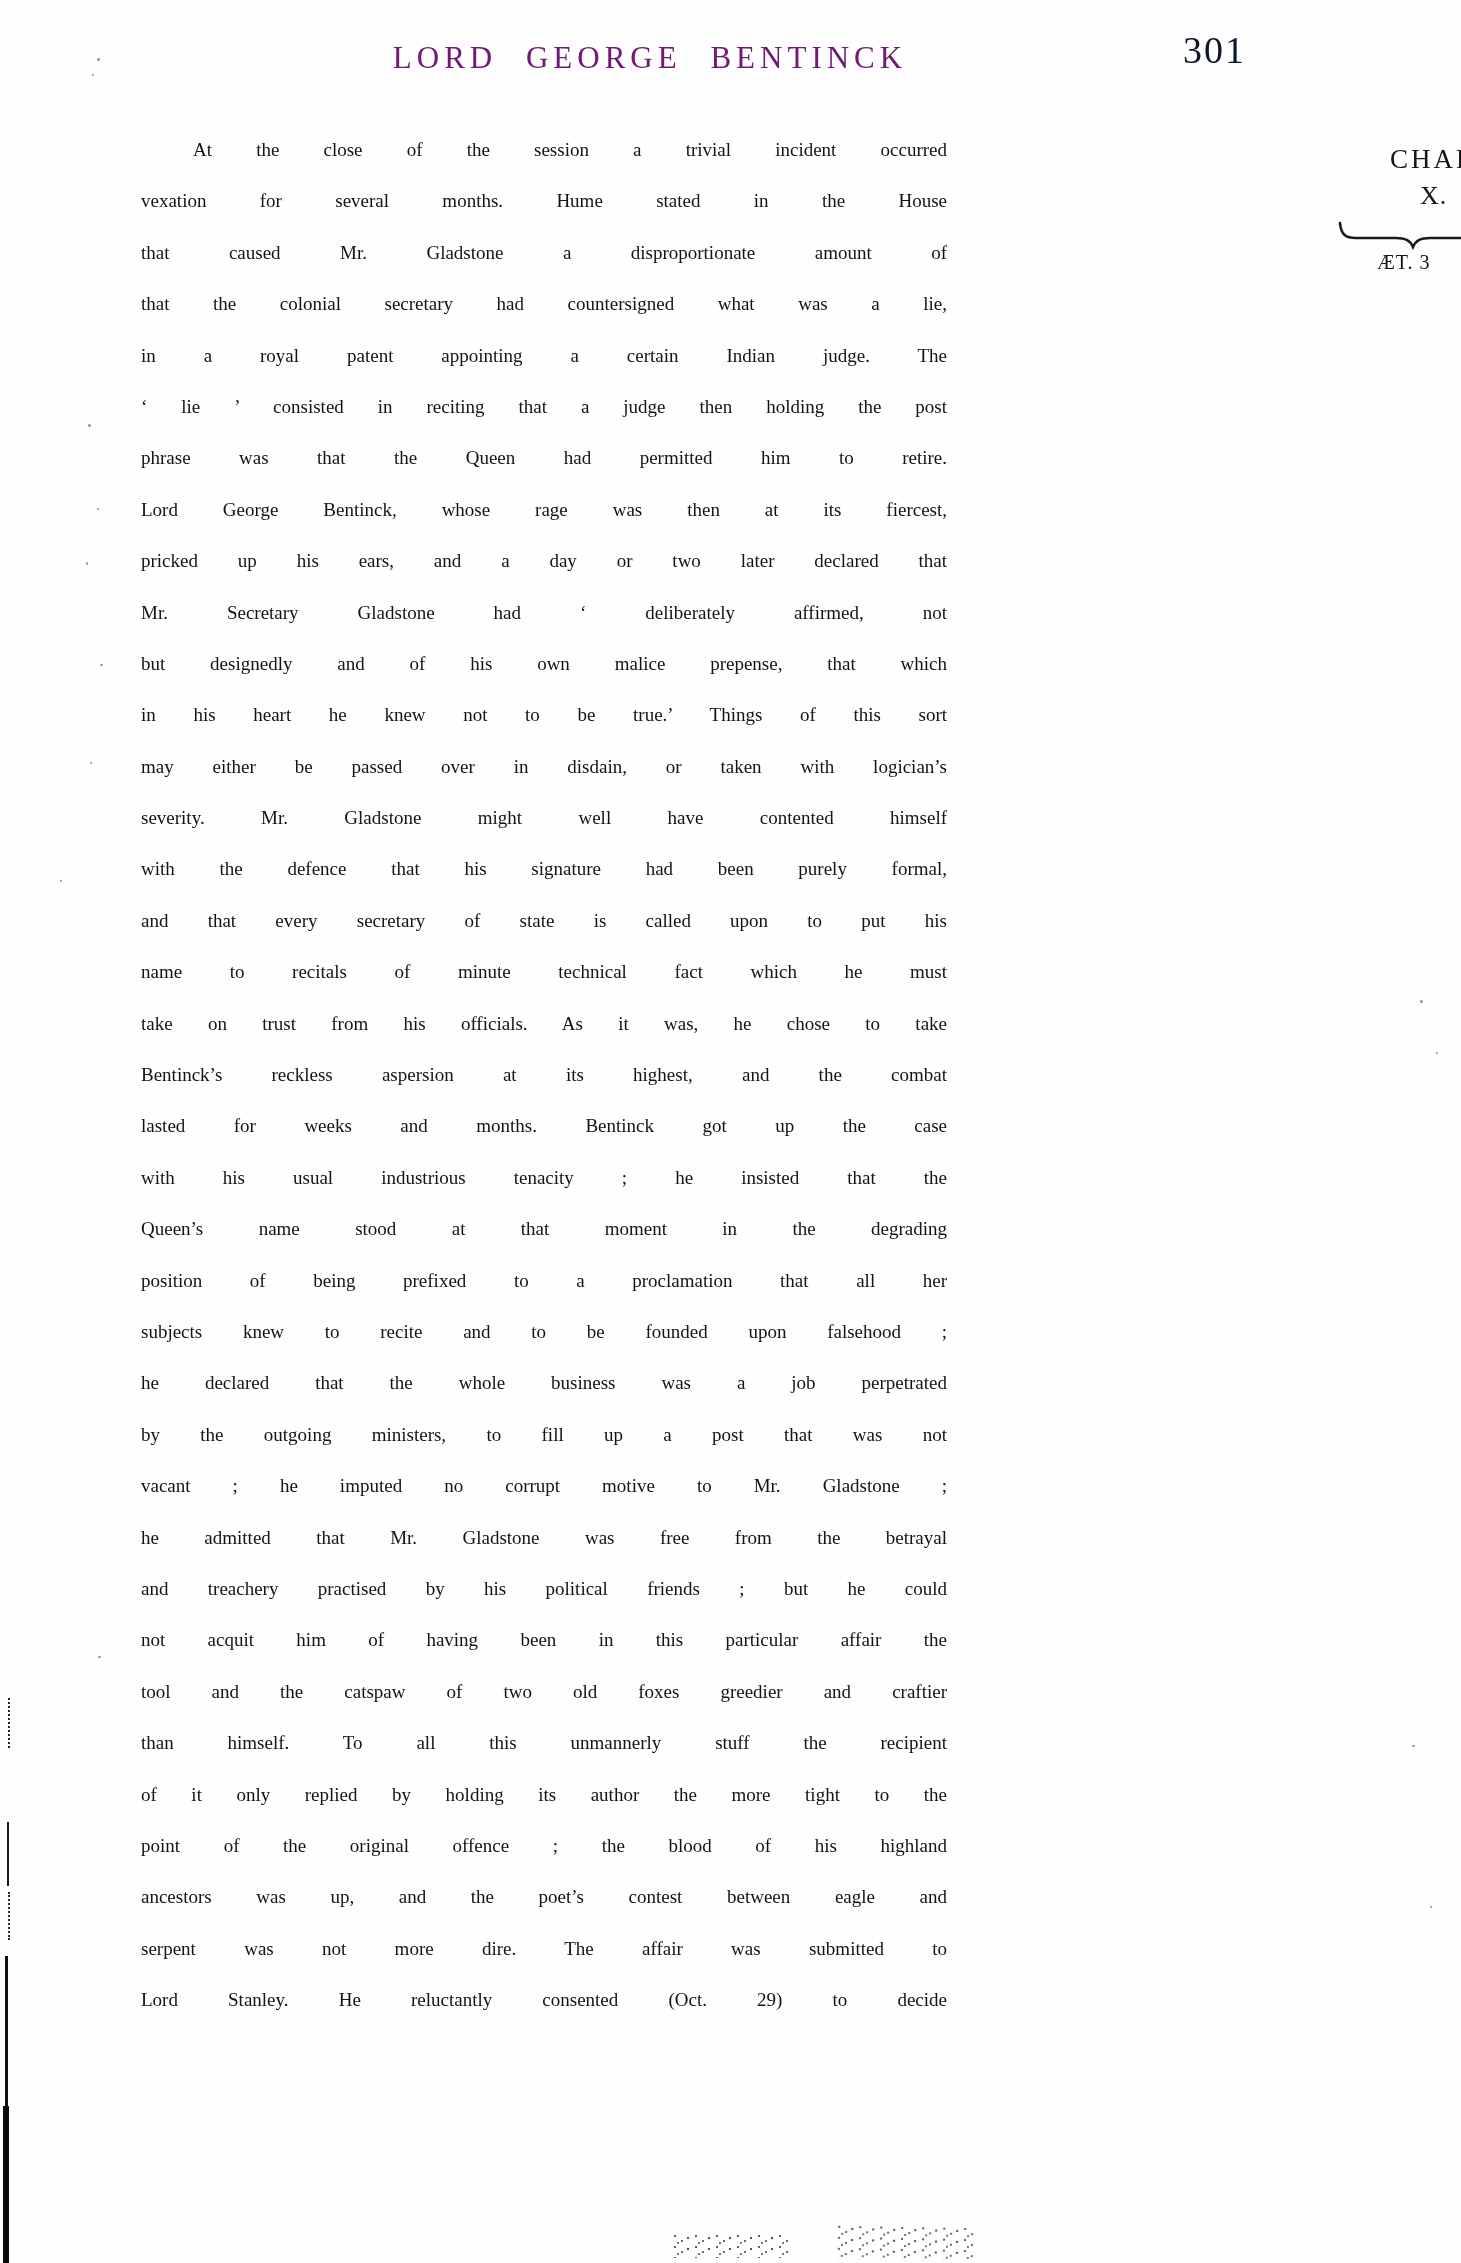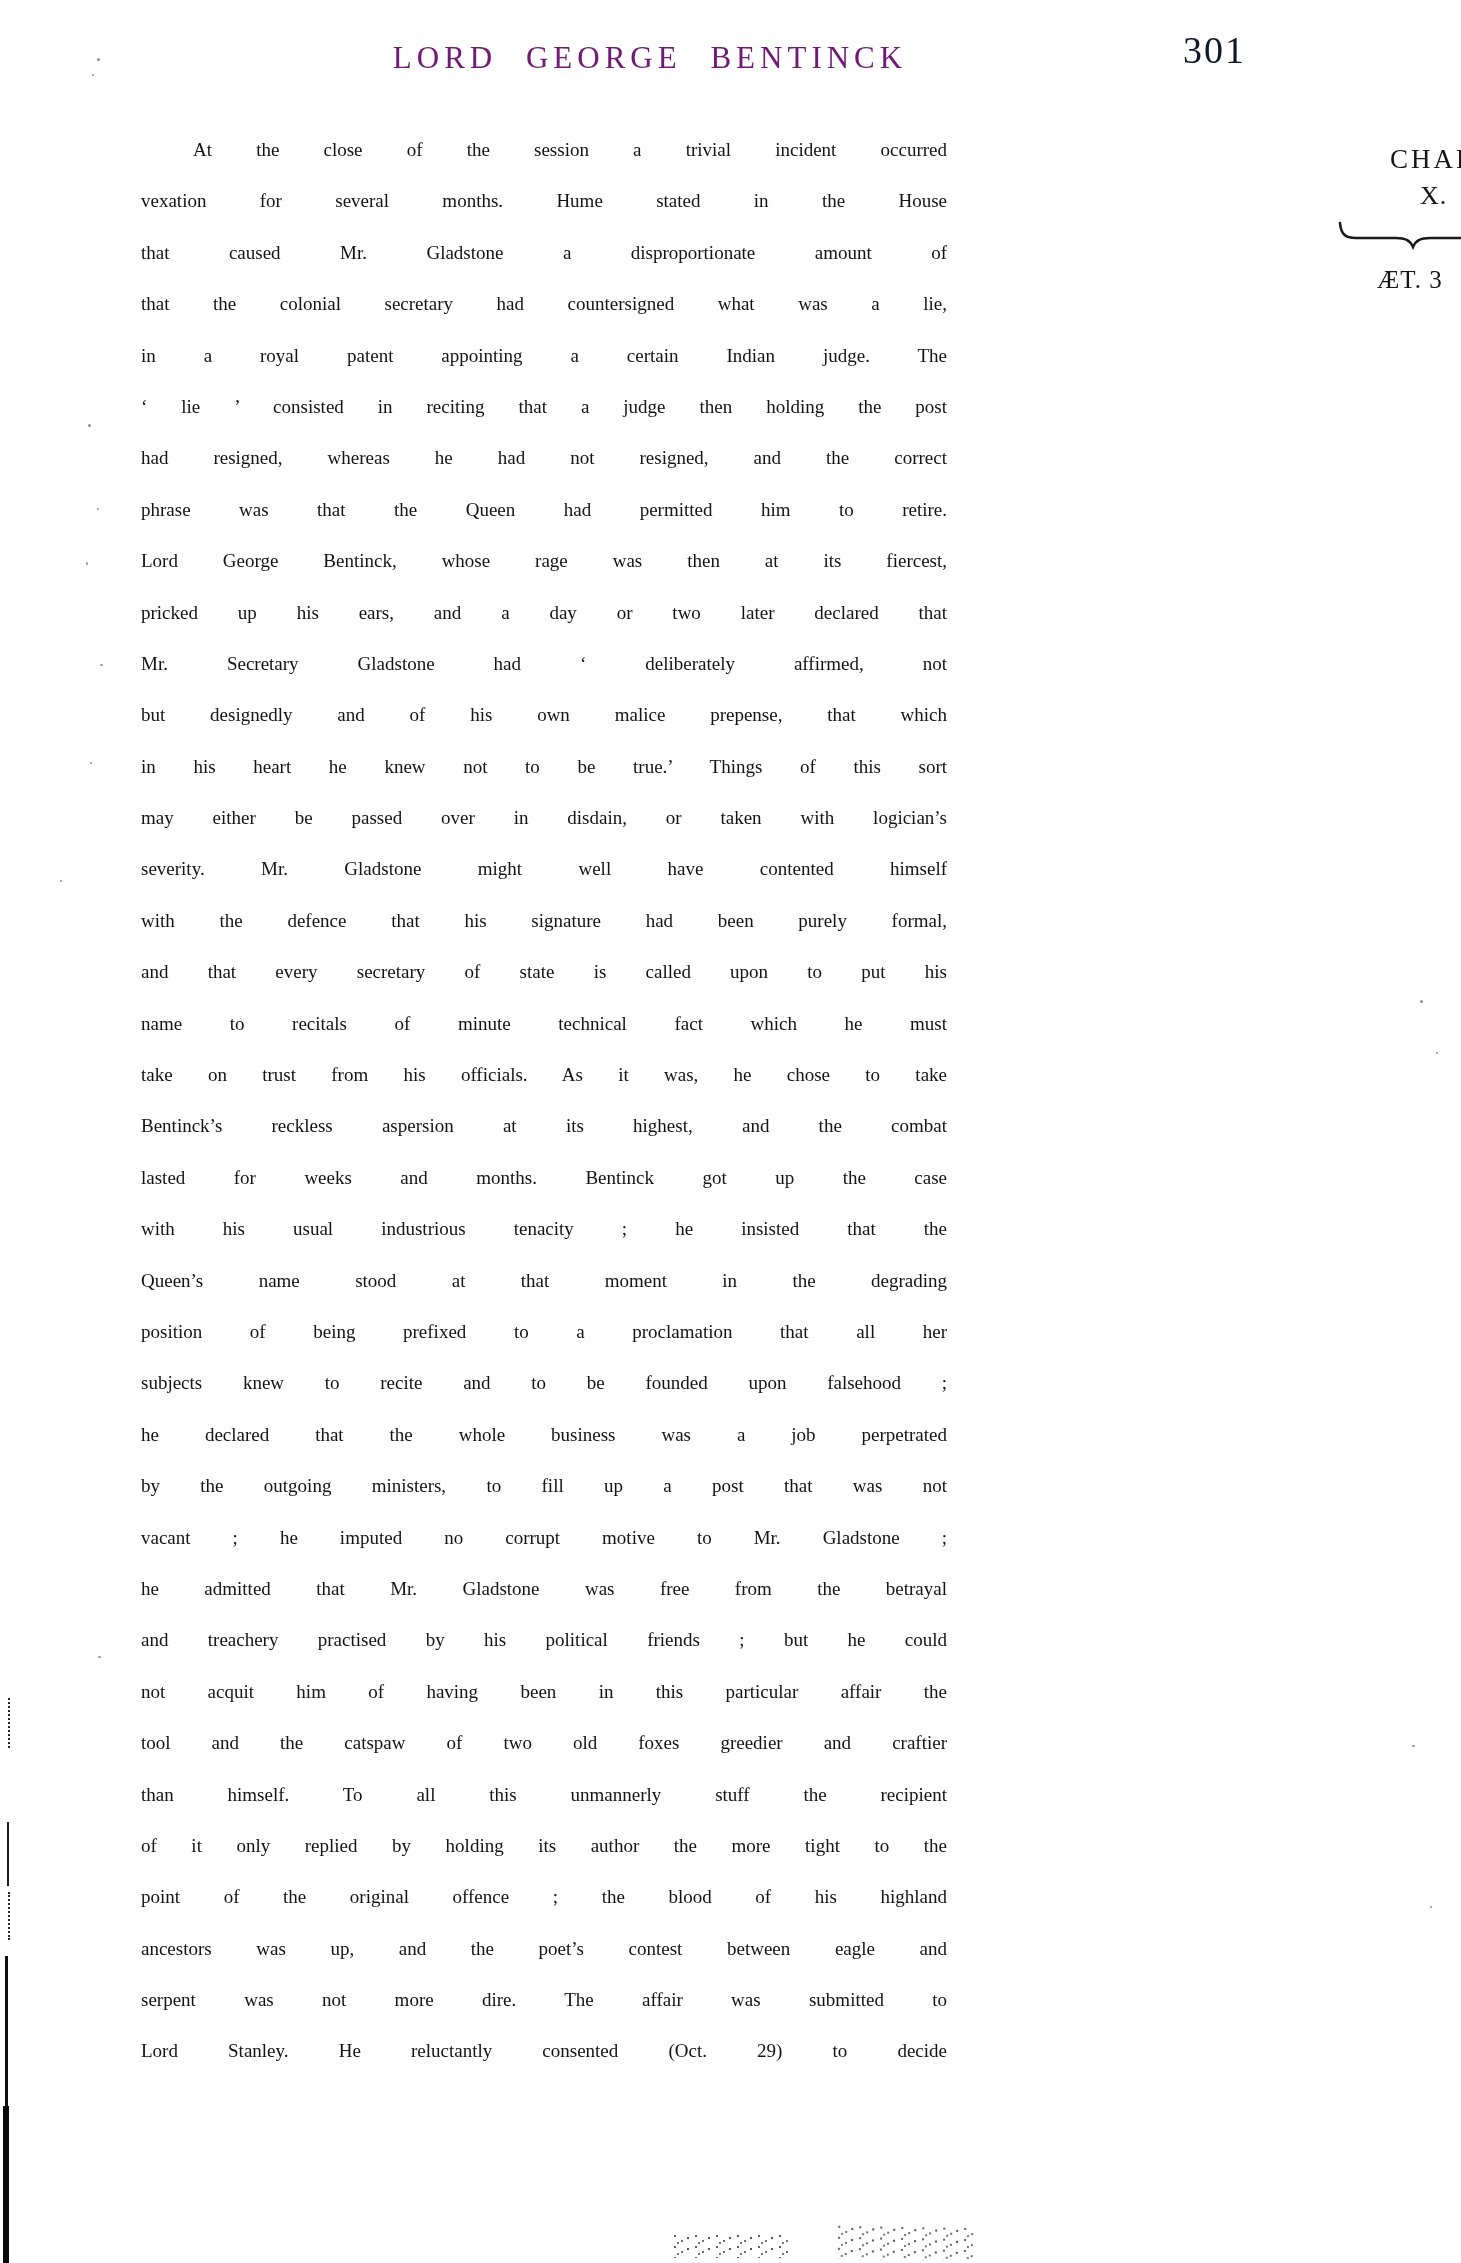--- a/index.html
+++ b/index.html
@@ -47,21 +47,21 @@
     .margin-x {
       position: absolute; left: 1420px; top: 181px;
       font-size: 26px; letter-spacing: 1px; white-space: nowrap;
     }
     .margin-brace {
       position: absolute; left: 1338px; top: 220px;
       width: 150px; height: 30px;
     }
     .margin-aet {
       position: absolute; left: 1377px; top: 251px;
-      font-size: 25px; letter-spacing: 1px; white-space: nowrap; margin-top: 15px;
+      font-size: 20px; letter-spacing: 1px; white-space: nowrap;
     }
     
     .spine-a { position: absolute; left: 8px;  top: 1698px; height: 50px;  border-left: 2px dotted #262626; }
     .spine-b { position: absolute; left: 7px;  top: 1822px; width: 2px; height: 64px;  background: #1c1c1c; }
     .spine-c { position: absolute; left: 8px;  top: 1892px; height: 48px;  border-left: 2px dotted #2a2a2a; }
     .spine-d { position: absolute; left: 5px;  top: 1956px; width: 3px; height: 152px; background: #111; }
     .spine-e { position: absolute; left: 3px;  top: 2106px; width: 6px; height: 157px; background: #0b0b0b; }
     
     .noise {
       position: absolute; opacity: 0.8;
@@ -94,21 +94,20 @@
   </div>
   <div class="margin-aet">ÆT. 3</div>
 
   <div class="body-block">
     <div class="line indent">At the close of the session a trivial incident occurred</div>
     <div class="line">vexation for several months. Hume stated in the House</div>
     <div class="line">that caused Mr. Gladstone a disproportionate amount of</div>
     <div class="line">that the colonial secretary had countersigned what was a lie,</div>
     <div class="line">in a royal patent appointing a certain Indian judge. The</div>
     <div class="line">‘ lie ’ consisted in reciting that a judge then holding the post</div>
-    <div class="line">had resigned, whereas he had not resigned, and the correct</div>
     <div class="line">phrase was that the Queen had permitted him to retire.</div>
     <div class="line">Lord George Bentinck, whose rage was then at its fiercest,</div>
     <div class="line">pricked up his ears, and a day or two later declared that</div>
     <div class="line">Mr. Secretary Gladstone had ‘ deliberately affirmed, not</div>
     <div class="line">but designedly and of his own malice prepense, that which</div>
     <div class="line">in his heart he knew not to be true.’ Things of this sort</div>
     <div class="line">may either be passed over in disdain, or taken with logician’s</div>
     <div class="line">severity. Mr. Gladstone might well have contented himself</div>
     <div class="line">with the defence that his signature had been purely formal,</div>
     <div class="line">and that every secretary of state is called upon to put his</div>

